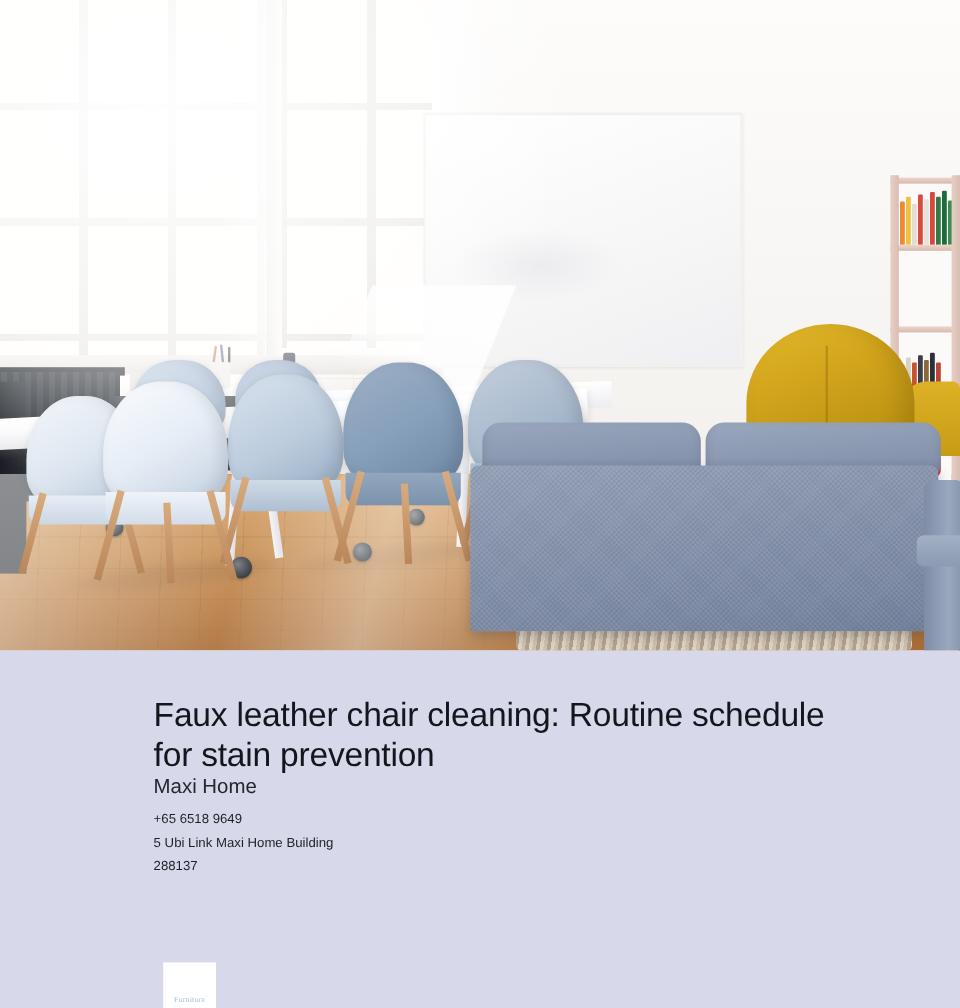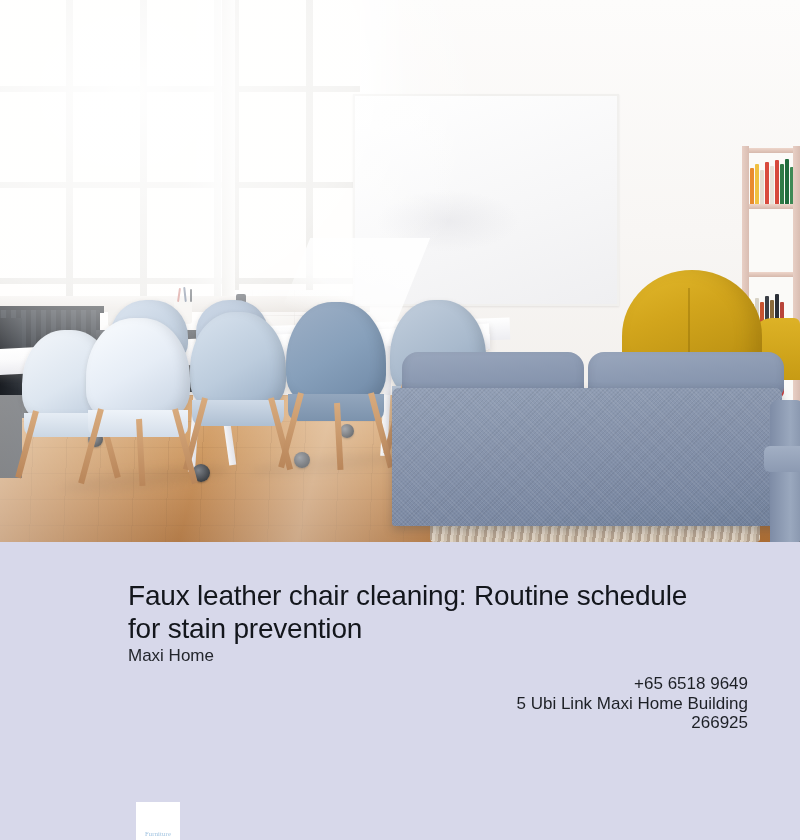--- a/index.html
+++ b/index.html
@@ -327,21 +327,21 @@
     position:absolute; left: 128px; top: 18px; width: 560px;
     font-size: 28px; line-height: 1.18; font-weight: 400;
     color: #13161c; letter-spacing: -.2px;
   }
   .subtitle {
     position:absolute; left: 128px; top: 104px;
     font-size: 17px; color: #23262d; font-weight: 400;
   }
   .contact { position:absolute; left: 128px; top: 132px; width: 620px; }
   .contact div {
-    font-size: 17px; line-height: 19.5px; color: #1d2026; text-align: right;
+    font-size: 11px; line-height: 19.5px; color: #1d2026;
   }
   .url {
     position:absolute; left: 128px; top: 216px; width: 560px;
     font-size: 10.5px; line-height: 18px; color: #1d2026;
     word-break: break-all;
   }
   .logo-card {
     position:absolute; left: 136px; top: 260px; width: 44px; height: 46px;
     background: #ffffff;
   }
@@ -514,21 +514,21 @@
 
   <div class="content">
 
     <h1 class="headline">Faux leather chair cleaning: Routine schedule for stain prevention</h1>
 
     <div class="subtitle">Maxi Home</div>
 
     <div class="contact">
       <div>+65 6518 9649</div>
       <div>5 Ubi Link Maxi Home Building</div>
-      <div>266925</div>
+      <div>288137</div>
     </div>
 
 
     <div class="logo-card">
       <span>Furniture</span>
     </div>
   </div>
 
 </div>
 

